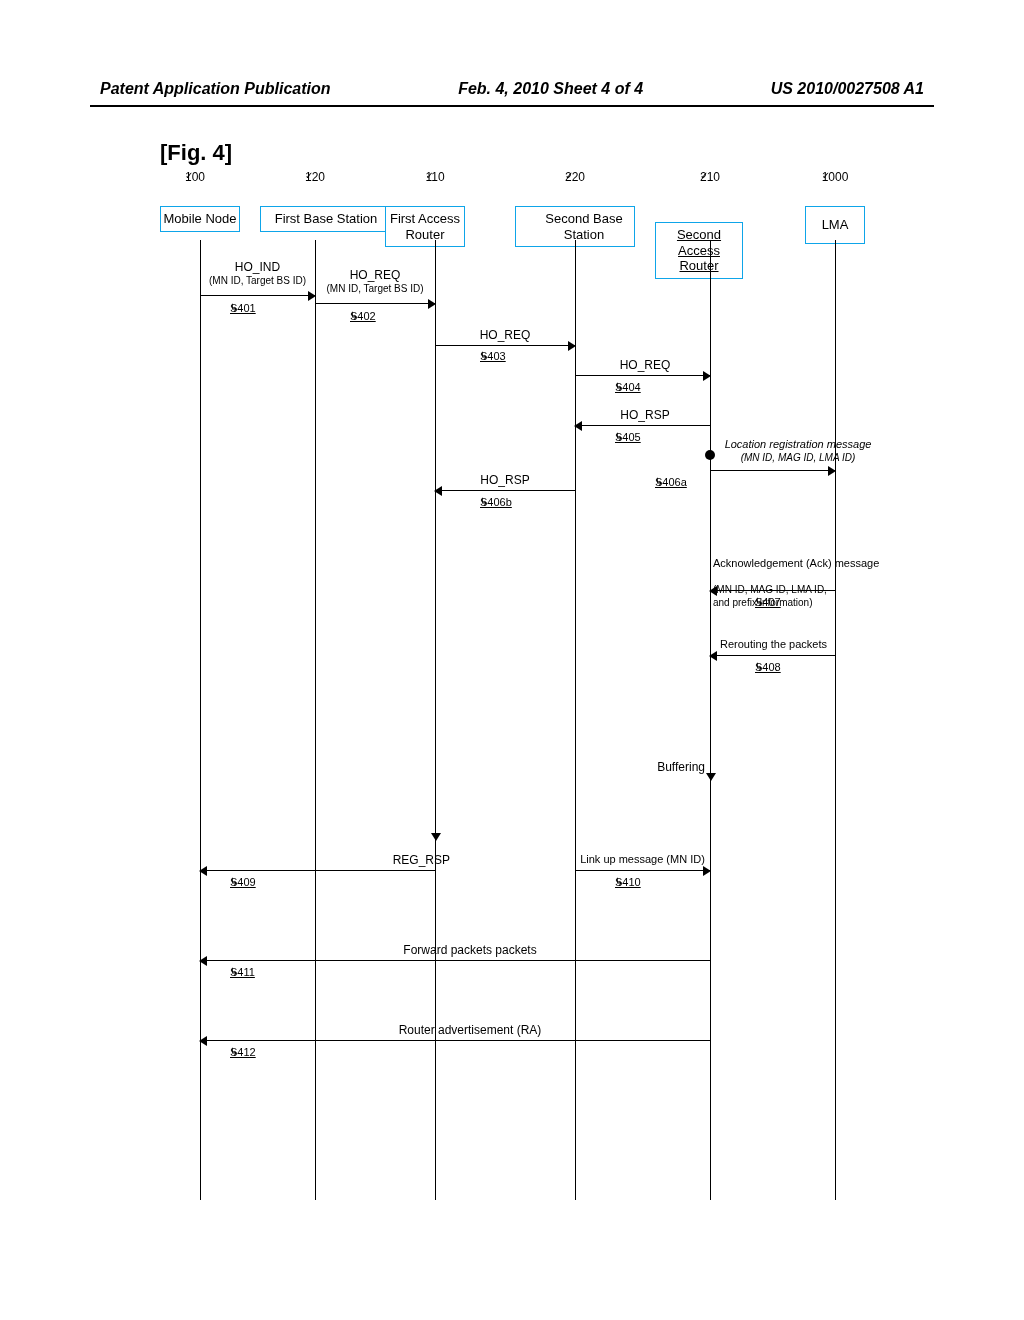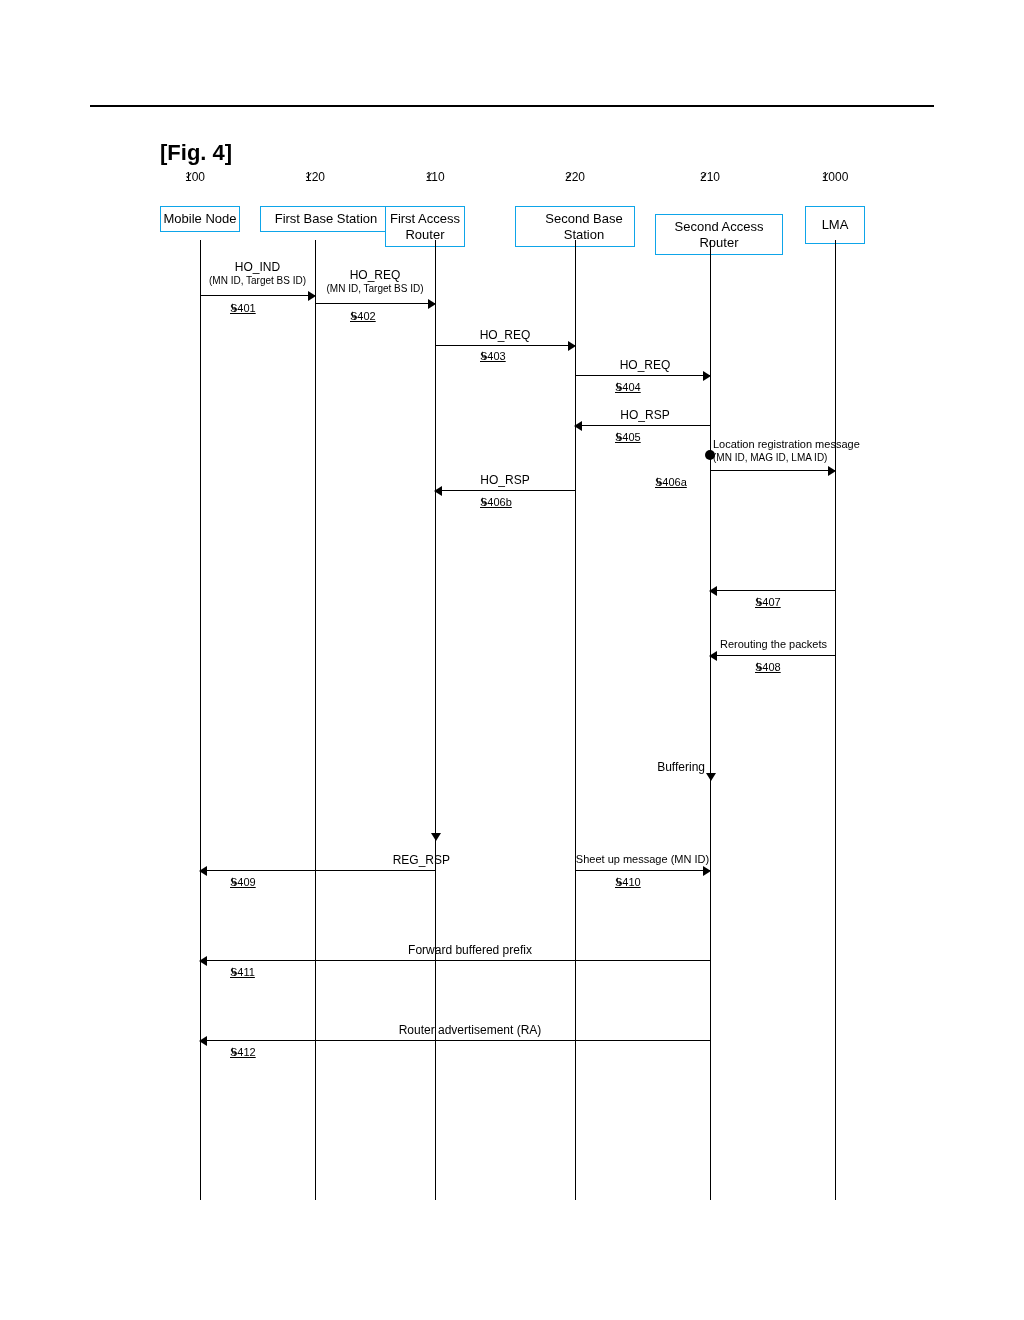--- a/index.html
+++ b/index.html
@@ -128,39 +128,44 @@
   }
   .step-curve {
     position: absolute;
     font-size: 10px;
   }
 </style>
 </head>
 <body>
 
 <div class="page">
+  <div class="header">
+    <span>Patent Application Publication</span>
+    <span>Feb. 4, 2010  Sheet 4 of 4</span>
+    <span>US 2010/0027508 A1</span>
+  </div>
   <div class="header-rule"></div>
 
   <div class="figlabel">[Fig. 4]</div>
 
   <div class="diagram">
 
     <div class="actor-id" style="left:0px;   top:0px; width:70px;"><span class="id-curve">✓</span> <span>100</span></div>
     <div class="actor-id" style="left:100px; top:0px; width:110px;"><span class="id-curve">✓</span> <span>120</span></div>
     <div class="actor-id" style="left:225px; top:0px; width:100px;"><span class="id-curve">✓</span> <span>110</span></div>
     <div class="actor-id" style="left:355px; top:0px; width:120px;"><span class="id-curve">✓</span> <span>220</span></div>
     <div class="actor-id" style="left:495px; top:0px; width:110px;"><span class="id-curve">✓</span> <span>210</span></div>
     <div class="actor-id" style="left:645px; top:0px; width:60px;"><span class="id-curve">✓</span> <span>1000</span></div>
 
     <div class="actor-box" style="left:0px;   top:20px; width:80px;">Mobile Node</div>
     <div class="actor-box" style="left:100px; top:20px; width:132px;">First Base Station</div>
     <div class="actor-box" style="left:225px; top:20px; width:80px; white-space:pre-line;">First Access
 Router</div>
     <div class="actor-box" style="left:355px; top:20px; width:120px;padding-left:20px;">Second Base Station</div>
-    <div class="actor-box" style="left:495px; top:28px; width:128px; white-space:pre-line;">Second Access
+    <div class="actor-box" style="left:495px; top:36px; width:88px; white-space:pre-line;text-decoration:underline;">Second Access
 Router</div>
     <div class="actor-box" style="left:645px; top:20px; width:60px; padding:10px 2px;">LMA</div>
 
     <div class="lifeline" style="left:40px;"></div>
     <div class="lifeline" style="left:155px;"></div>
     <div class="lifeline" style="left:275px;"></div>
     <div class="lifeline" style="left:415px;"></div>
     <div class="lifeline" style="left:550px;"></div>
     <div class="lifeline" style="left:675px;"></div>
 
@@ -186,52 +191,57 @@
     <div class="label" style="left:435px; top:188px; width:100px;">HO_REQ</div>
     <div class="step-id" style="left:455px; top:211px;"><span class="step-curve">↳</span><span>S404</span></div>
 
     <div class="arrow-h left" style="left:415px; top:255px; width:135px;"></div>
     <div class="label" style="left:435px; top:238px; width:100px;">HO_RSP</div>
     <div class="step-id" style="left:455px; top:261px;"><span class="step-curve">↳</span><span>S405</span></div>
 
     <div class="dot" style="left:545px; top:280px;"></div>
 
     <div class="arrow-h right" style="left:550px; top:300px; width:125px;"></div>
-    <div class="label" style="left:553px; top:268px; width:170px; text-align:left; font-size:11px;">
+    <div class="label" style="left:553px; top:268px; width:170px; text-align:center; font-size:11px;font-style:italic;">
       <div>Location registration message</div>
       <div style="font-size:10px;">(MN ID, MAG ID, LMA ID)</div>
     </div>
     <div class="step-id" style="left:495px; top:306px;"><span class="step-curve">↳</span><span>S406a</span></div>
 
     <div class="arrow-h left" style="left:275px; top:320px; width:140px;"></div>
     <div class="label" style="left:295px; top:303px; width:100px;">HO_RSP</div>
     <div class="step-id" style="left:320px; top:326px;"><span class="step-curve">↳</span><span>S406b</span></div>
 
     <div class="arrow-v" style="left:275px; top:320px; height:350px;"></div>
     <div class="arrow-v" style="left:550px; top:290px; height:320px;"></div>
 
     <div class="arrow-h left" style="left:550px; top:420px; width:125px;"></div>
+    <div class="label" style="left:553px; top:373px; width:180px; text-align:left; font-size:11px; white-space:pre-line;">
+      <div>Acknowledgement (Ack) message</div>
+      <div style="font-size:10px; white-space:pre-line;">(MN ID, MAG ID, LMA ID,
+and prefix information)</div>
+    </div>
     <div class="step-id" style="left:595px; top:426px;"><span class="step-curve">↳</span><span>S407</span></div>
 
     <div class="label" style="left:485px; top:590px; width:60px;text-align:right;">Buffering</div>
 
     <div class="arrow-h left" style="left:550px; top:485px; width:125px;"></div>
     <div class="label" style="left:560px; top:468px; width:140px; text-align:left; font-size:11px;">Rerouting the packets</div>
     <div class="step-id" style="left:595px; top:491px;"><span class="step-curve">↳</span><span>S408</span></div>
 
     <div class="arrow-h left" style="left:40px; top:700px; width:235px;"></div>
     <div class="label" style="left:210px; top:683px; width:80px; text-align:right;">REG_RSP</div>
     <div class="step-id" style="left:70px; top:706px;"><span class="step-curve">↳</span><span>S409</span></div>
 
     <div class="arrow-h right" style="left:415px; top:700px; width:135px;"></div>
-    <div class="label" style="left:405px; top:683px; width:155px; font-size:11px;">Sheet up message (MN ID)</div>
+    <div class="label" style="left:405px; top:683px; width:155px; font-size:11px;">Link up message (MN ID)</div>
     <div class="step-id" style="left:455px; top:706px;"><span class="step-curve">↳</span><span>S410</span></div>
 
     <div class="arrow-h left" style="left:40px; top:790px; width:510px;"></div>
-    <div class="label" style="left:210px; top:773px; width:200px;">Forward buffered prefix</div>
+    <div class="label" style="left:210px; top:773px; width:200px;">Forward packets packets</div>
     <div class="step-id" style="left:70px; top:796px;"><span class="step-curve">↳</span><span>S411</span></div>
 
     <div class="arrow-h left" style="left:40px; top:870px; width:510px;"></div>
     <div class="label" style="left:210px; top:853px; width:200px;">Router advertisement (RA)</div>
     <div class="step-id" style="left:70px; top:876px;"><span class="step-curve">↳</span><span>S412</span></div>
 
   </div>
 </div>
 
 </body></html>

